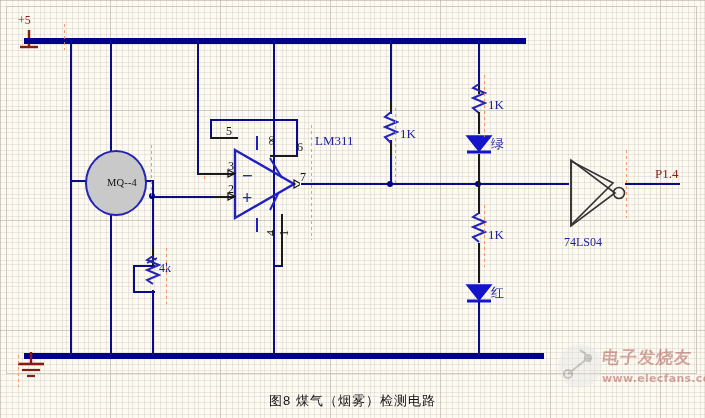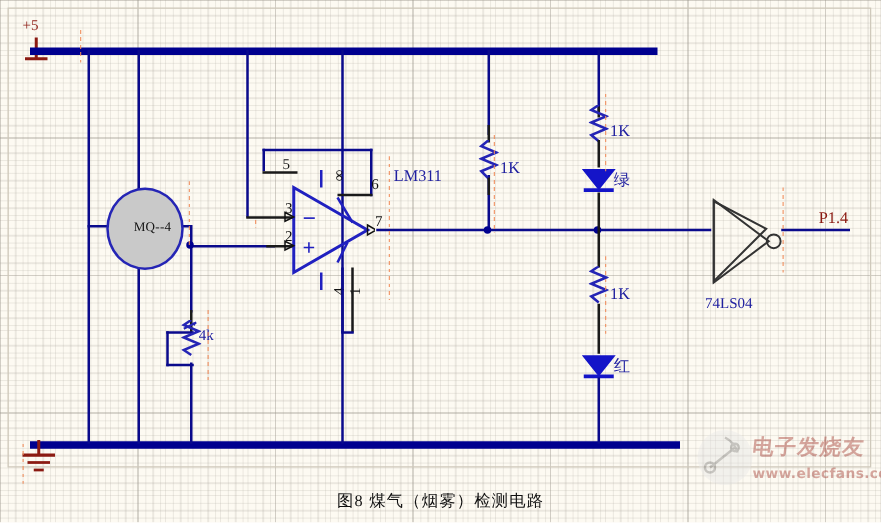--- a/index.html
+++ b/index.html
@@ -102,21 +102,21 @@
     width: 1px;
     background-image: repeating-linear-gradient(to bottom,
       rgba(240,140,90,.85) 0 3px, transparent 3px 6px);
   }
   
   #caption {
     position: absolute;
     left: 0; top: 392px;
     width: 705px;
     text-align: center;
-    font-family: Liberation Serif, serif;
+    font-family: Liberation Sans, sans-serif;
     font-size: 13px;
     color: #111;
     letter-spacing: 1px;
   }
   
   #watermark {
     position: absolute;
     left: 556px; top: 338px;
     width: 150px; height: 74px;
     opacity: .40;

